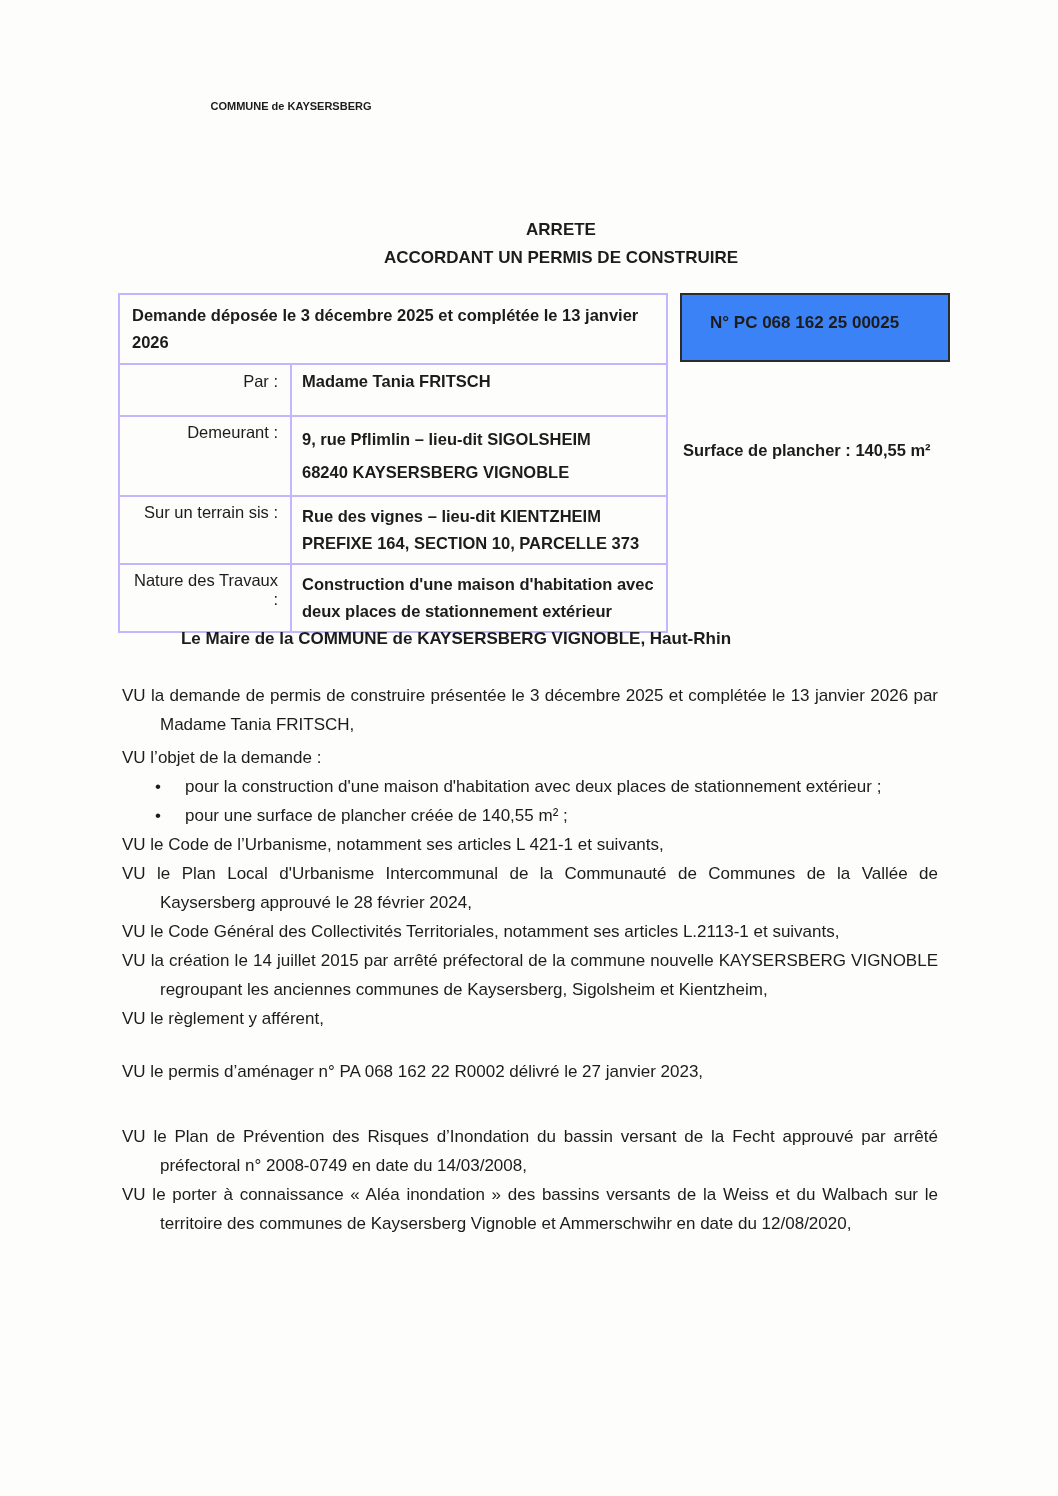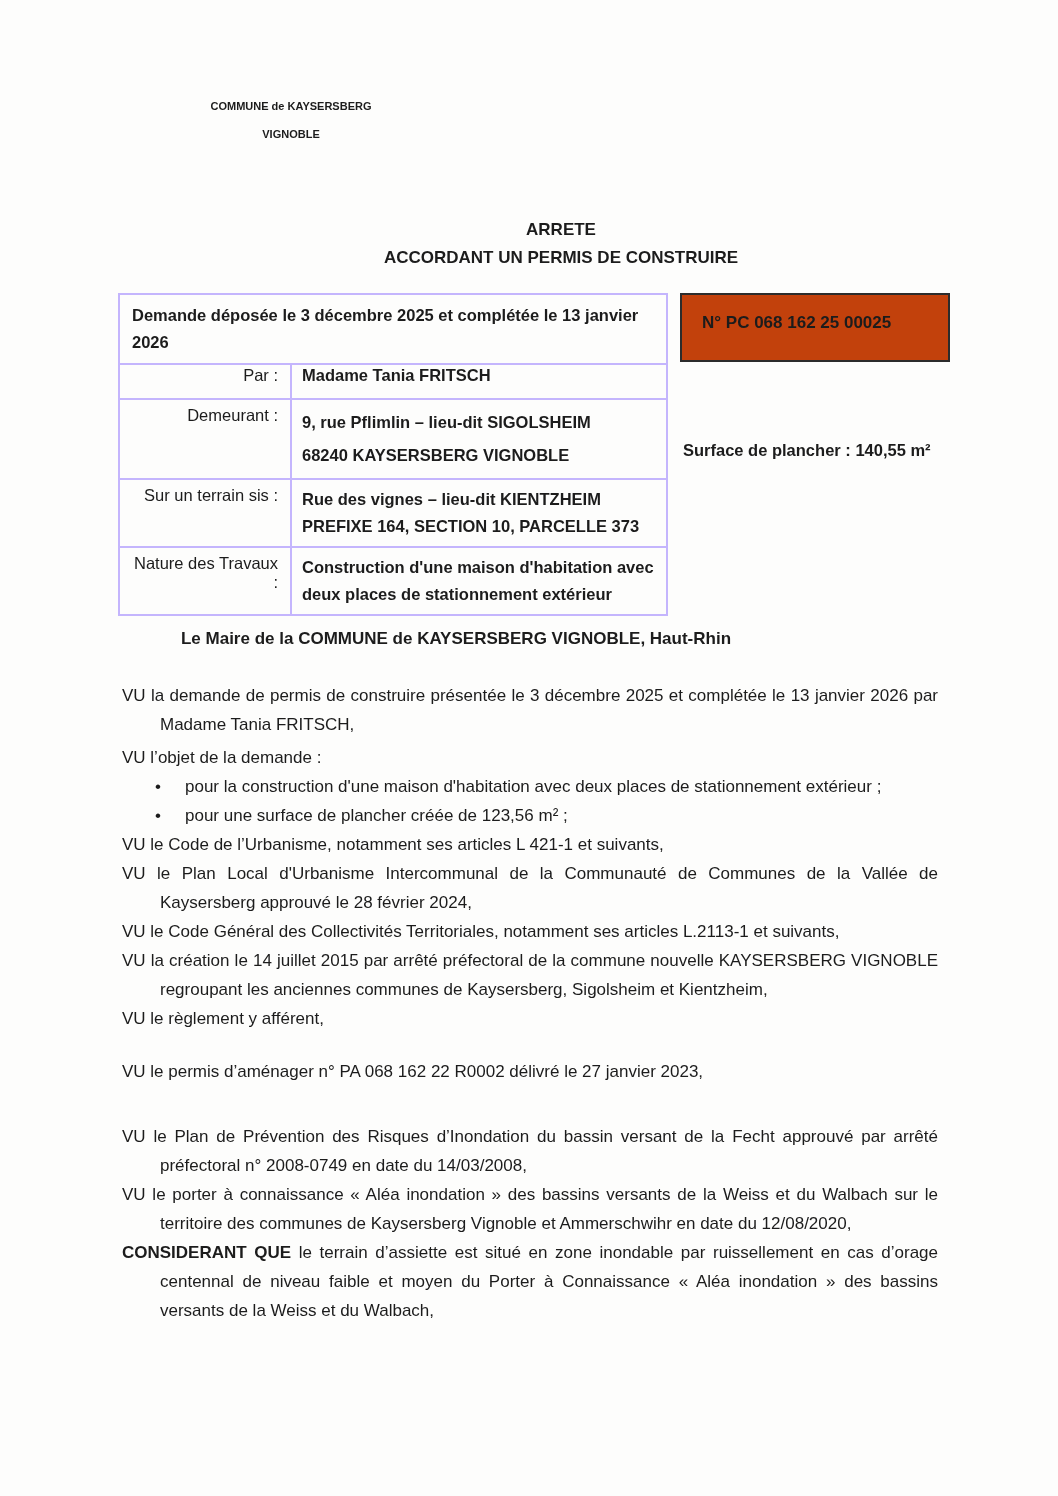--- a/index.html
+++ b/index.html
@@ -49,35 +49,35 @@
     height:69px;
     padding:7px 12px;
   }
   .info-table td.lbl {
     width:172px;
     text-align:right;
     padding-right:12px;
     font-weight:400;
   }
   .info-table td.val { font-weight:700; }
-  .row-par td { height:35px; padding-top:1px; }
+  .row-par td { height:52px; padding-top:7px; }
   .row-dem td { height:66px; }
   .row-dem .val div { line-height:33px; }
   .row-ter td { height:59px; }
   .row-ter .val div, .row-nat .val div { line-height:27px; }
   .row-nat td { height:65px; }
 
   
   .permit-box {
     position:absolute; left:680px; top:293px;
     width:270px; height:69px;
     border:2px solid #2c2c2c;
     font-weight:700; font-size:17px;
-    padding:18px 0 0 20px;
-    background:#c2410c;
+    padding:18px 0 0 28px;
+    background:#3b82f6;
   }
   .surface-note {
     position:absolute; left:683px; top:441px;
     font-weight:700; font-size:16.5px;text-align:center;
   }
 
   
   .maire-heading {
     position:absolute; top:629px; left:0; width:872px;
     padding-left:40px;
@@ -111,21 +111,20 @@
   .body-text .gap-b { margin-top:36px; }
   .body-text .lead { font-weight:700; }
 </style>
 </head>
 <body>
 
 <div class="page">
 
   <div class="letterhead">
     <div>COMMUNE de KAYSERSBERG</div>
-    <div>VIGNOBLE</div>
   </div>
 
   <div class="doc-title">
     <div>ARRETE</div>
     <div>ACCORDANT UN PERMIS DE CONSTRUIRE</div>
   </div>
 
   <table class="info-table">
     <tbody>
         <tr>
@@ -166,25 +165,24 @@
   </div>
 
   <div class="surface-note">Surface de plancher : 140,55 m²</div>
 
   <div class="maire-heading">Le Maire de la COMMUNE de KAYSERSBERG VIGNOBLE, Haut-Rhin</div>
 
   <div class="body-text">
     <p class="vu">VU la demande de permis de construire présentée le 3 décembre 2025 et complétée le 13 janvier 2026 par Madame Tania FRITSCH,</p>
     <p class="vu objet">VU l’objet de la demande :</p>
     <div class="bullet">pour la construction d'une maison d'habitation avec deux places de stationnement extérieur ;</div>
-    <div class="bullet">pour une surface de plancher créée de 123,56 m² ;</div>
+    <div class="bullet">pour une surface de plancher créée de 140,55 m² ;</div>
     <p class="vu">VU le Code de l’Urbanisme, notamment ses articles L 421-1 et suivants,</p>
     <p class="vu">VU le Plan Local d'Urbanisme Intercommunal de la Communauté de Communes de la Vallée de Kaysersberg approuvé le 28 février 2024,</p>
     <p class="vu">VU le Code Général des Collectivités Territoriales, notamment ses articles L.2113-1 et suivants,</p>
     <p class="vu">VU la création le 14 juillet 2015 par arrêté préfectoral de la commune nouvelle KAYSERSBERG VIGNOBLE regroupant les anciennes communes de Kaysersberg, Sigolsheim et Kientzheim,</p>
     <p class="vu">VU le règlement y afférent,</p>
     <p class="vu gap-a">VU le permis d’aménager n° PA 068 162 22 R0002 délivré le 27 janvier 2023,</p>
     <p class="vu gap-b">VU le Plan de Prévention des Risques d’Inondation du bassin versant de la Fecht approuvé par arrêté préfectoral n° 2008-0749 en date du 14/03/2008,</p>
     <p class="vu">VU le porter à connaissance « Aléa inondation » des bassins versants de la Weiss et du Walbach sur le territoire des communes de Kaysersberg Vignoble et Ammerschwihr en date du 12/08/2020,</p>
-    <p class="vu"><span class="lead">CONSIDERANT QUE</span><span> le terrain d’assiette est situé en zone inondable par ruissellement en cas d’orage centennal de niveau faible et moyen du Porter à Connaissance « Aléa inondation » des bassins versants de la Weiss et du Walbach,</span></p>
   </div>
 
 </div>
 
 </body></html>

